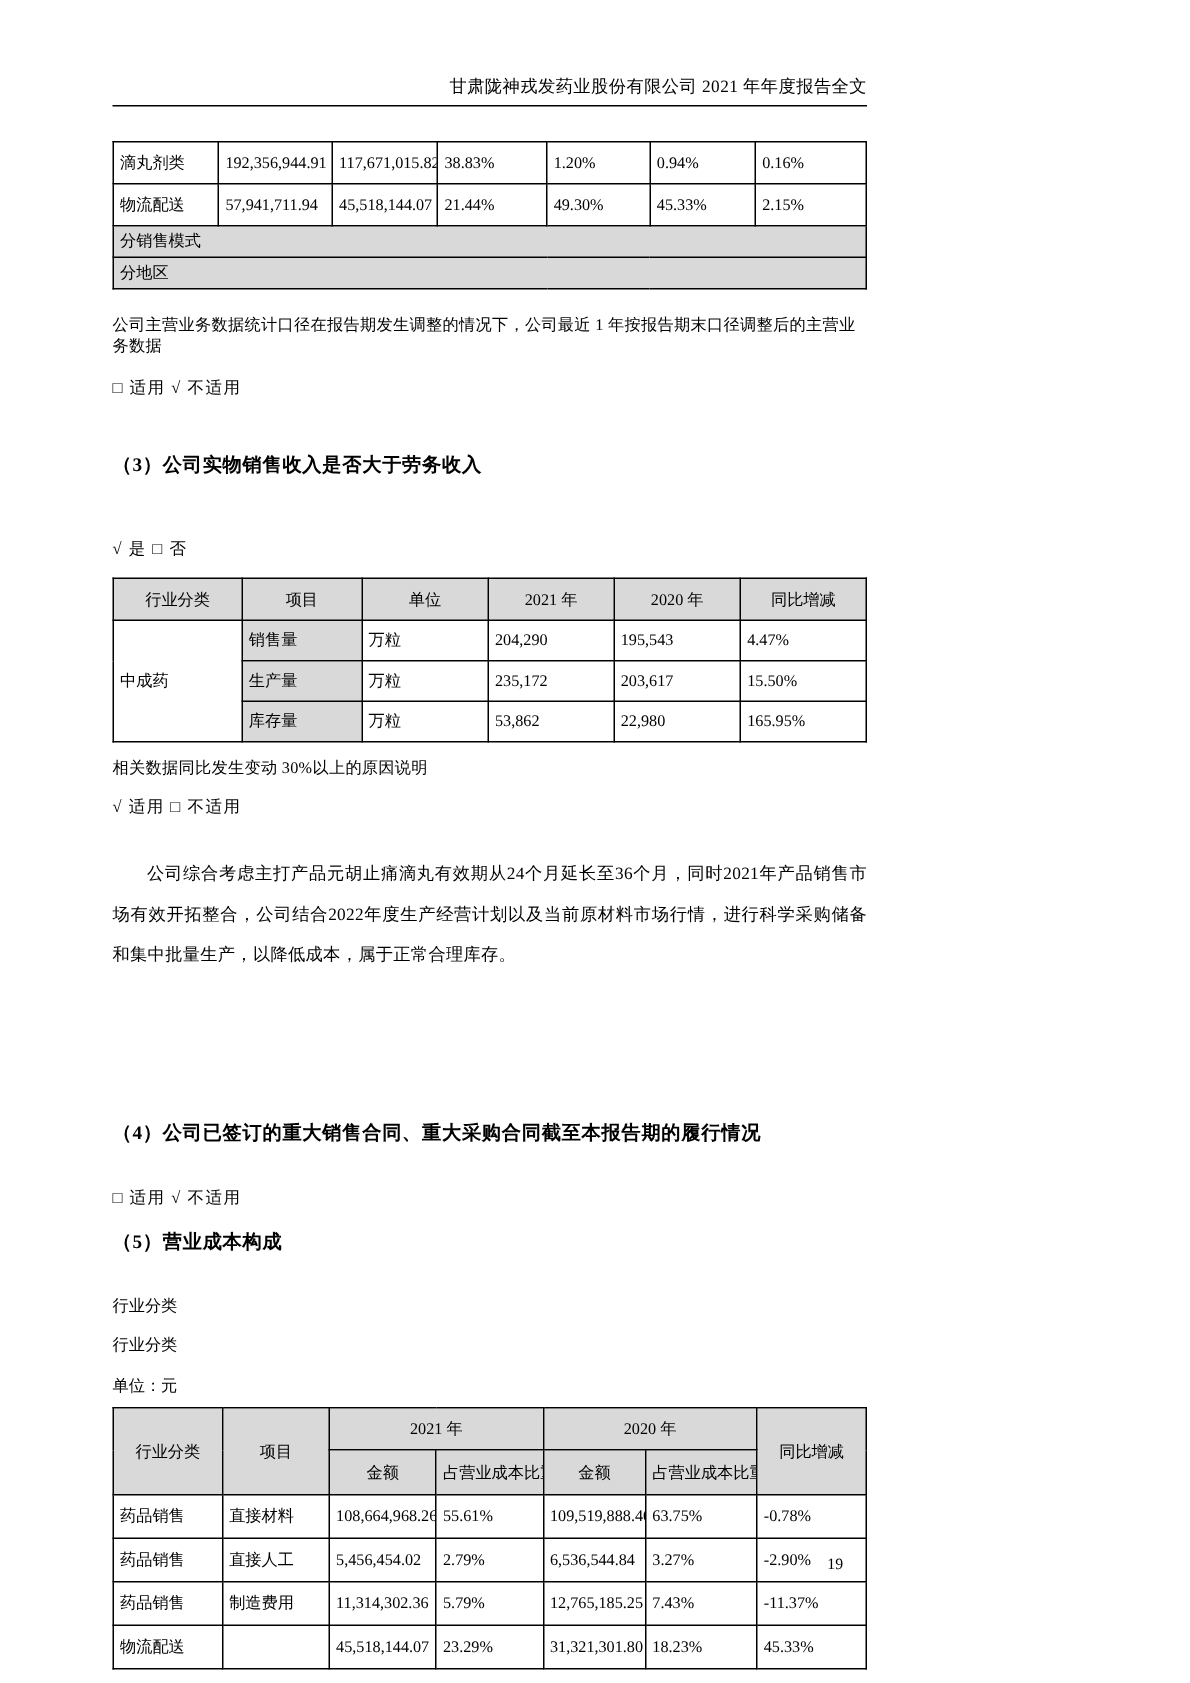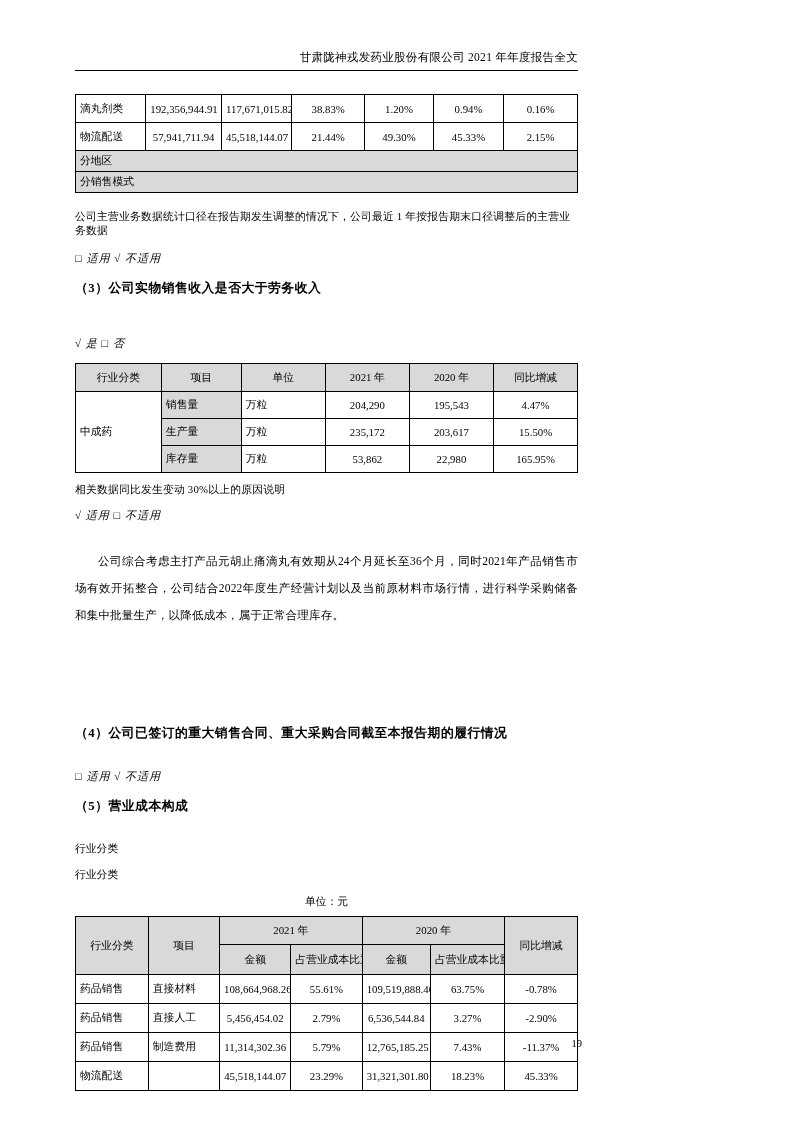--- a/index.html
+++ b/index.html
@@ -32,62 +32,62 @@
     font-size: 10.8px;
   }
   td, th {
     border: 1px solid #000;
     padding: 0 4px;
     font-weight: normal;
     overflow: hidden;
     white-space: nowrap;
   }
   .t-label { text-align: left; }
-  .t-num { text-align: center; }
+  .t-num { text-align: left; }
   .t-center { text-align: center; }
   .shaded { background: #d9d9d9; }
   .tbl-main { margin-top: 23px; }
   .tbl-main td { height: 28px; }
   .tbl-main tr.section-row td { height: 21px; }
   .note { font-size: 10.8px; margin-top: 17px; letter-spacing: 0.2px; }
-  .checkline { font-size: 11px; margin-top: 13px; letter-spacing: 1px; font-style: italic; }
+  .checkline { font-size: 11px; margin-top: 13px; letter-spacing: 1px; }
   .heading {
     font-size: 12.8px;
     font-weight: bold;
     letter-spacing: 0.5px;
   }
-  .heading-3 { margin-top: 14px; }
+  .heading-3 { margin-top: 36px; }
   .check-yesno { margin-top: 39px; }
   .tbl-sales { margin-top: 12px; }
   .tbl-sales th { height: 28px; }
   .tbl-sales td { height: 27px; }
   .note-2 { margin-top: 10px; }
   .check-3 { margin-top: 11px; }
   .para {
     margin-top: 25px;
     font-size: 11.5px;
     line-height: 27px;
     text-indent: 2em;
     text-align: justify;
     letter-spacing: 0.2px;
   }
   .heading-4 { margin-top: 96px; }
   .check-4 { margin-top: 27px; }
   .heading-5 { margin-top: 14px; }
   .industry-label { font-size: 10.8px; margin-top: 27px; }
   .industry-label + .industry-label { margin-top: 12px; }
-  .unit-label { font-size: 10.8px; text-align: center; margin-top: 13px; }
+  .unit-label { font-size: 10.8px; text-align: left; margin-top: 13px; }
   .tbl-cost { margin-top: 7px; }
   .tbl-cost th { height: 28px; }
   .tbl-cost tr.subhead th { height: 30px; }
   .tbl-cost td { height: 29px; }
   .page-number {
     position: absolute;
     top: 1038px;
-    right: 72px;
+    right: 92px;
     font-size: 10.5px;
   }
 </style>
 </head>
 <body>
 
 <div class="page">
 
   <div class="doc-header">甘肃陇神戎发药业股份有限公司 2021 年年度报告全文</div>
   <div class="doc-header-rule"></div>
@@ -115,24 +115,24 @@
     <tr>
       <td class="t-label">物流配送</td>
       <td class="t-num">57,941,711.94</td>
       <td class="t-num">45,518,144.07</td>
       <td class="t-num">21.44%</td>
       <td class="t-num">49.30%</td>
       <td class="t-num">45.33%</td>
       <td class="t-num">2.15%</td>
     </tr>
     <tr class="section-row">
+      <td class="t-label shaded" colspan="7">分销售模式</td>
+    </tr>
+    <tr class="section-row">
       <td class="t-label shaded" colspan="7">分地区</td>
-    </tr>
-    <tr class="section-row">
-      <td class="t-label shaded" colspan="7">分销售模式</td>
     </tr>
   </tbody>
     </table>
 
   <div class="note">公司主营业务数据统计口径在报告期发生调整的情况下，公司最近 1 年按报告期末口径调整后的主营业务数据</div>
   <div class="checkline">□ 适用 √ 不适用</div>
 
   <div class="heading heading-3">（3）公司实物销售收入是否大于劳务收入</div>
   <div class="checkline check-yesno">√ 是 □ 否</div>
 

